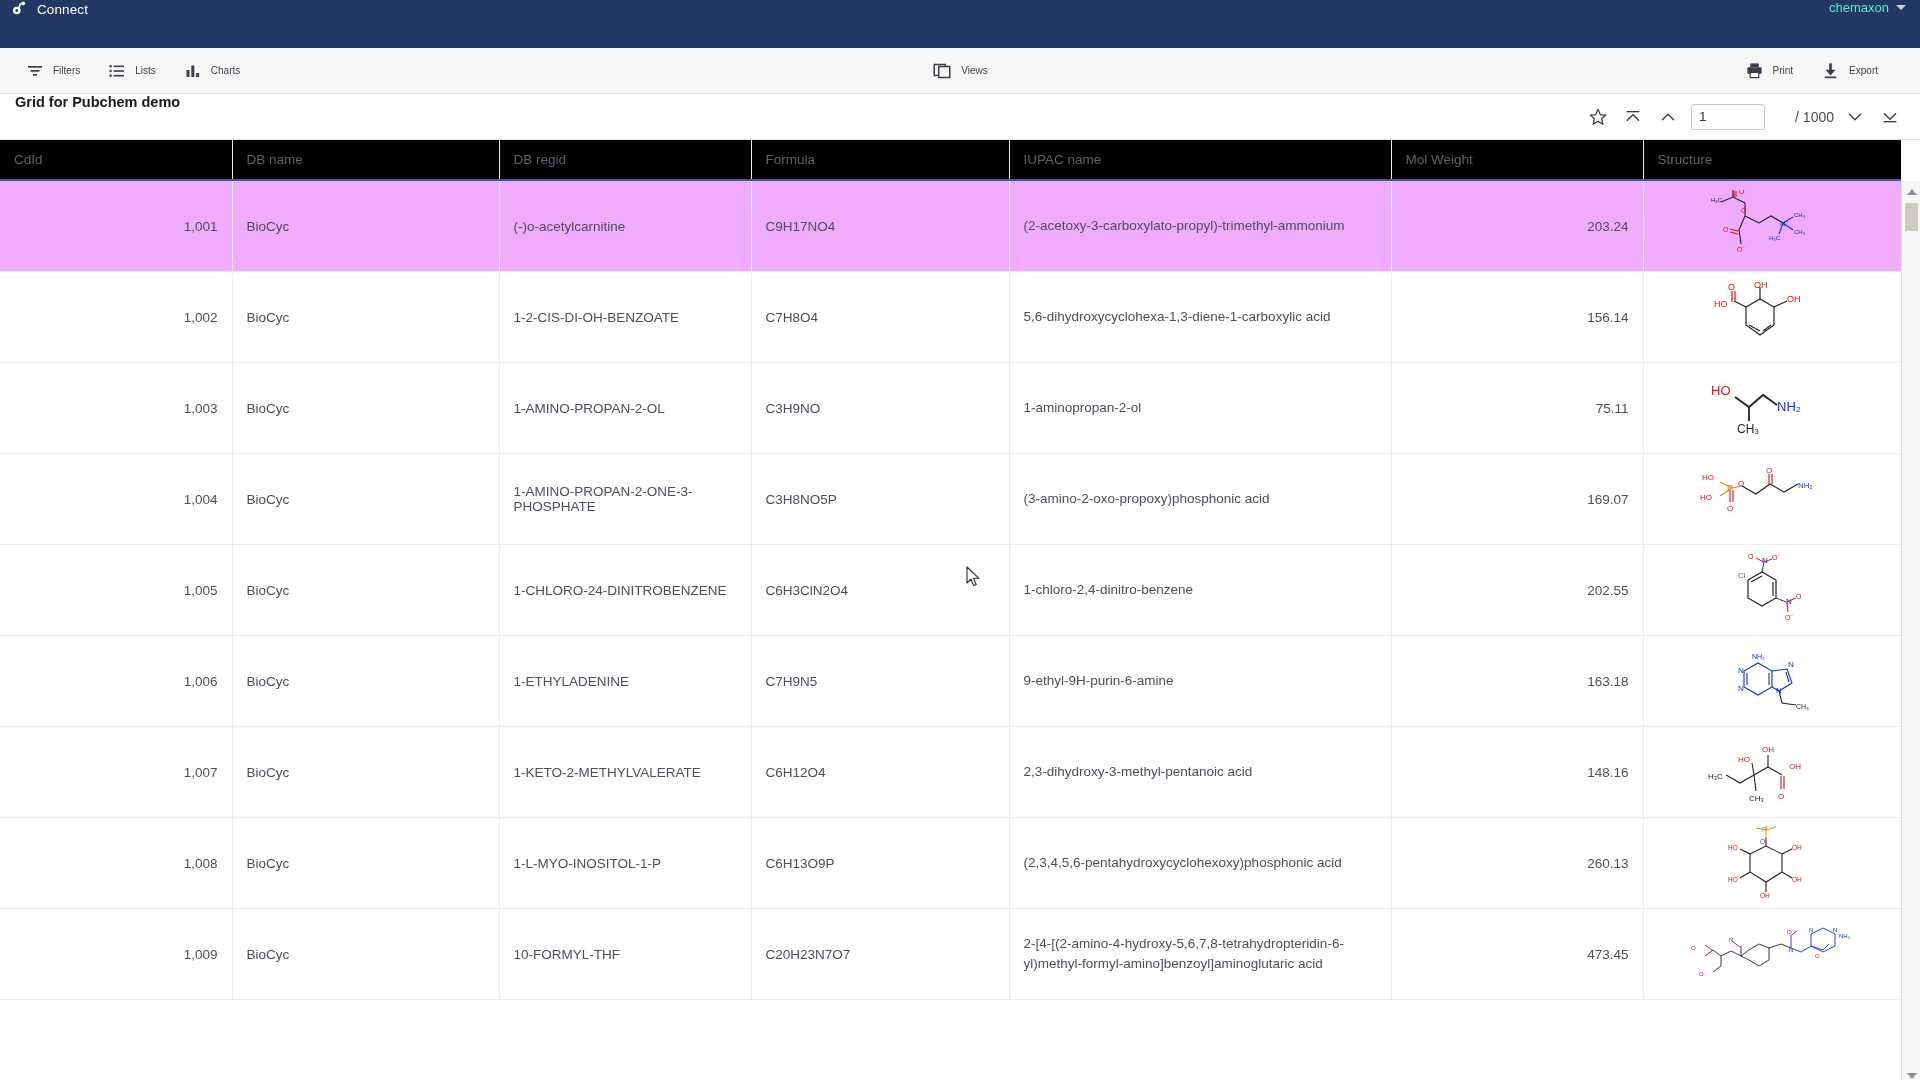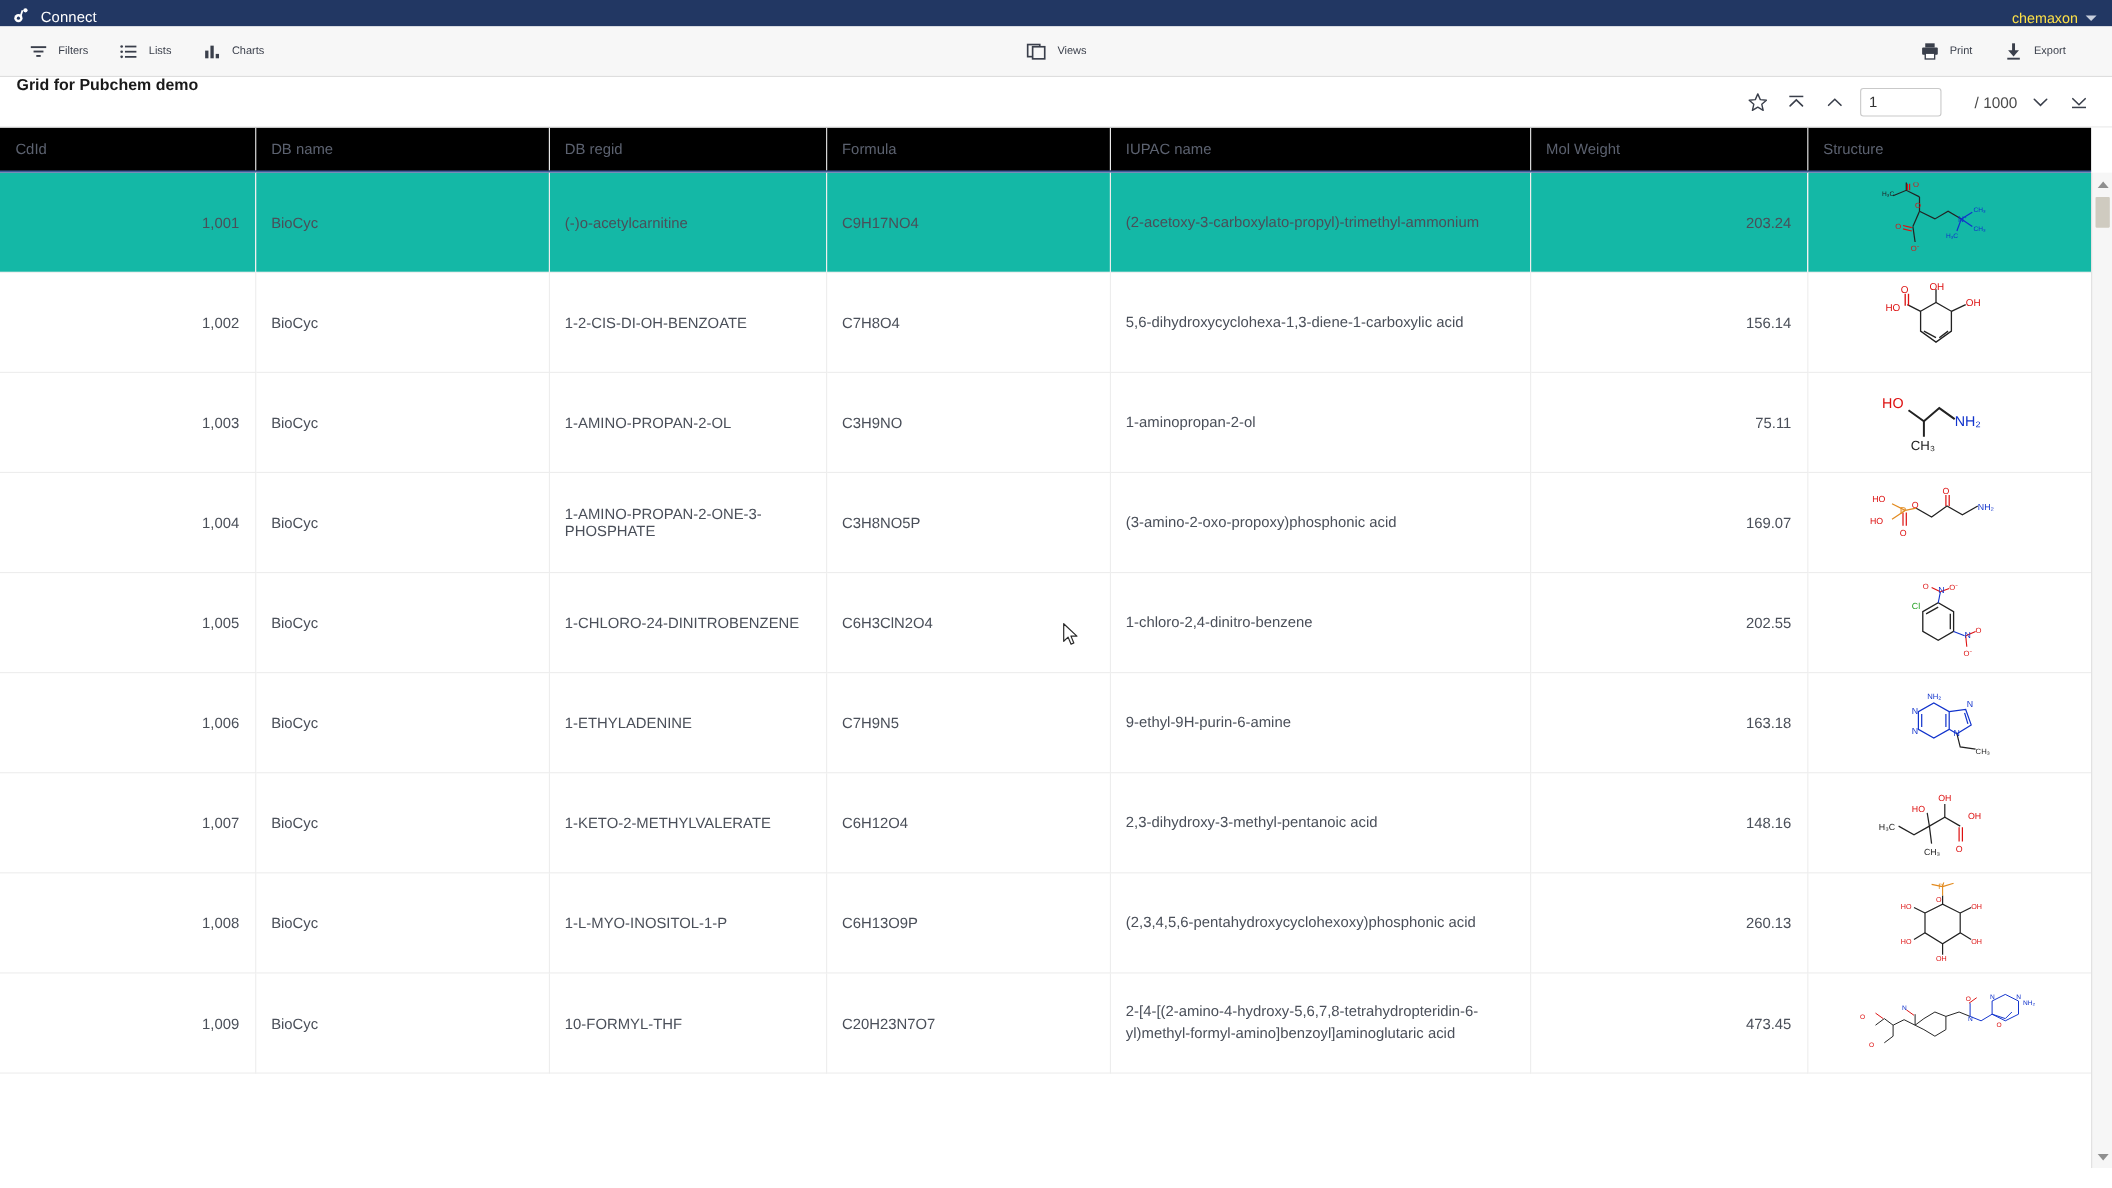--- a/index.html
+++ b/index.html
@@ -7,45 +7,45 @@
     margin: 0; padding: 0;
     width: 1920px; height: 1080px;
     overflow: hidden;
     background: #ffffff;
     font-family: "Liberation Sans", sans-serif;
     -webkit-font-smoothing: antialiased;
   }
 
   
   .topbar {
-    height: 24px;
+    height: 48px;
     background: #223763;
     display: flex;
-    align-items: flex-end;
-    padding: 10px 14px 0 10px;
+    align-items: flex-start;
+    padding: 0 14px 0 10px;
     color: #ffffff;
     position: relative;
   }
   .topbar .brand {
     display: flex;
     align-items: center;
     gap: 9px;
   }
   .topbar .brand-label {
     font-size: 13.5px;
     color: #ffffff;
     letter-spacing: .1px;
   }
   .topbar .spacer { flex: 1; }
   .topbar .user {
     display: flex;
     align-items: center;
     gap: 7px;
     font-size: 13px;
-    color: #fde047;
+    color: #5eead4;
     margin-left: 44px;
   }
   .caret-down {
     width: 0; height: 0;
     border-left: 5px solid transparent;
     border-right: 5px solid transparent;
     border-top: 5px solid #c8cfdd;
   }
 
   
@@ -160,21 +160,21 @@
     border-right: 1px solid #ededed;
     font-size: 13.5px;
     color: #4a4f59;
     padding: 8px 14px;
     vertical-align: middle;
     height: 78px;
     overflow: hidden;
   }
   table.grid tbody td:last-child { border-right: none; }
   tr.row-selected td {
-    background: #14b8a6;
+    background: #f0abfc;
     border-bottom: 2px solid #3f5c9a;
     border-top: 2px solid #c2410c;
   }
   .c-cdid   { width: 232px; text-align: right; padding-right: 24px; }
   .c-dbname { width: 267px; }
   .c-regid  { width: 252px; }
   .c-formula{ width: 258px; }
   .c-iupac  { width: 382px; line-height: 1.45; }
   .c-molw   { width: 252px; text-align: right; padding-right: 30px; }
   .c-struct { width: 258px; padding: 2px 6px; }

